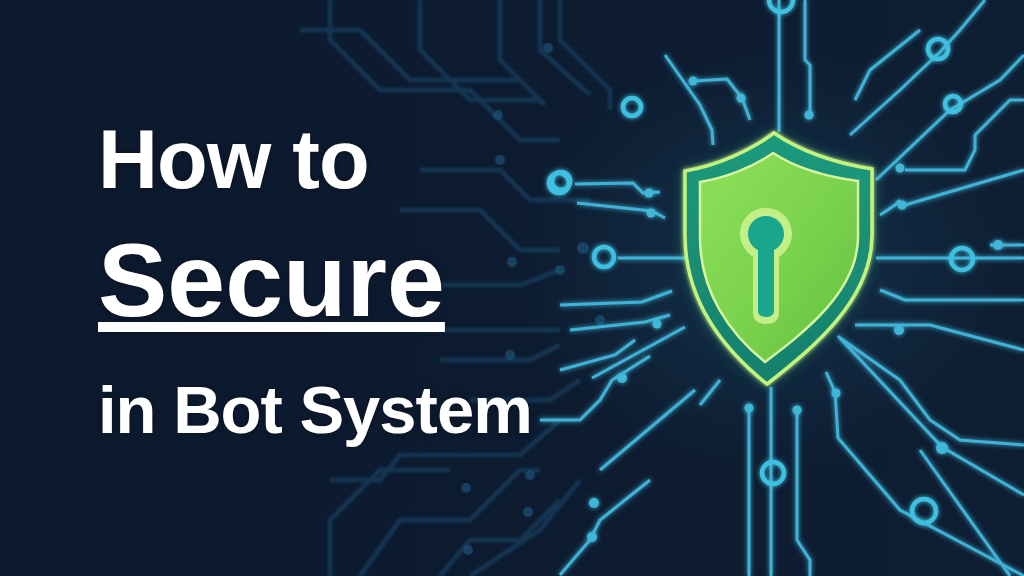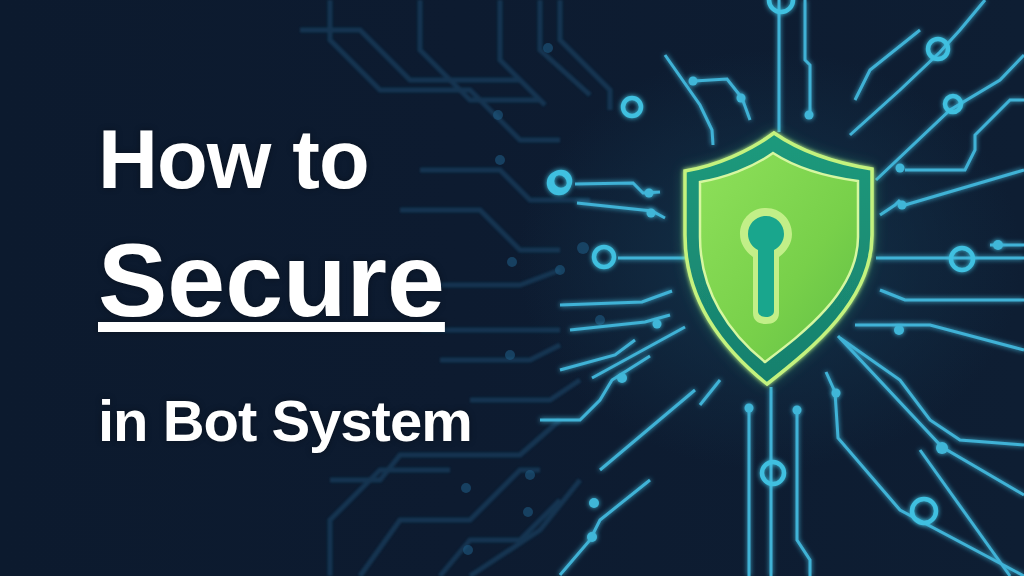--- a/index.html
+++ b/index.html
@@ -36,21 +36,21 @@
     }
     .line {
       position: absolute;
       left: 0;
       white-space: nowrap;
       line-height: 1;
       text-shadow: 0 0 6px rgba(0,0,0,0.35);
     }
     .line-1 { top: 118px; font-size: 83px; }
     .line-2 { top: 228px; font-size: 104px; letter-spacing: 0px; text-decoration: underline; }
-    .line-3 { top: 392px; font-size: 58px; }
+    .line-3 { top: 376px; font-size: 67px; }
     .shield-wrap {
       position: absolute;
       left: 0; top: 0;
       width: 1024px; height: 576px;
       pointer-events: none;
     }
   </style>
 </head>
 <body>
 

